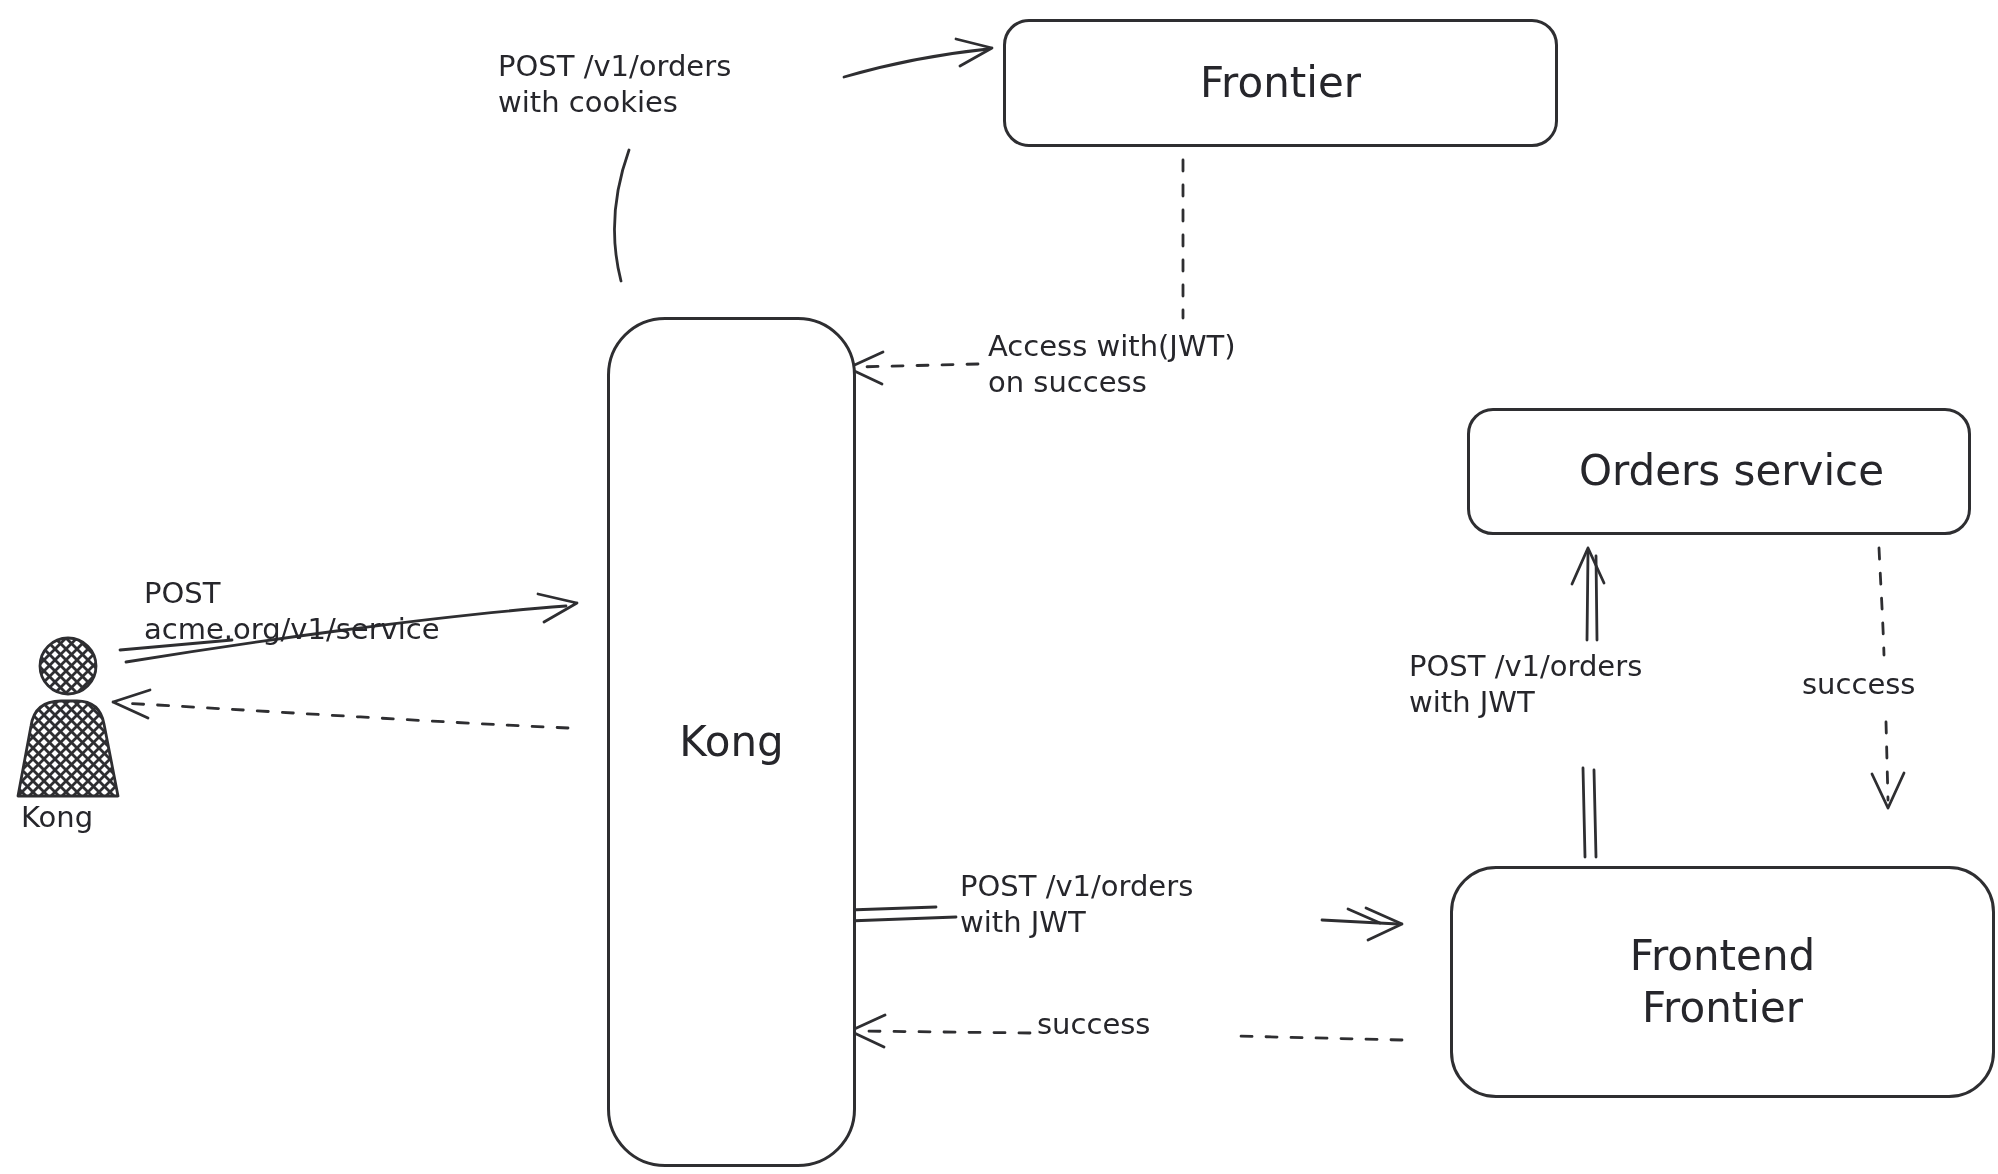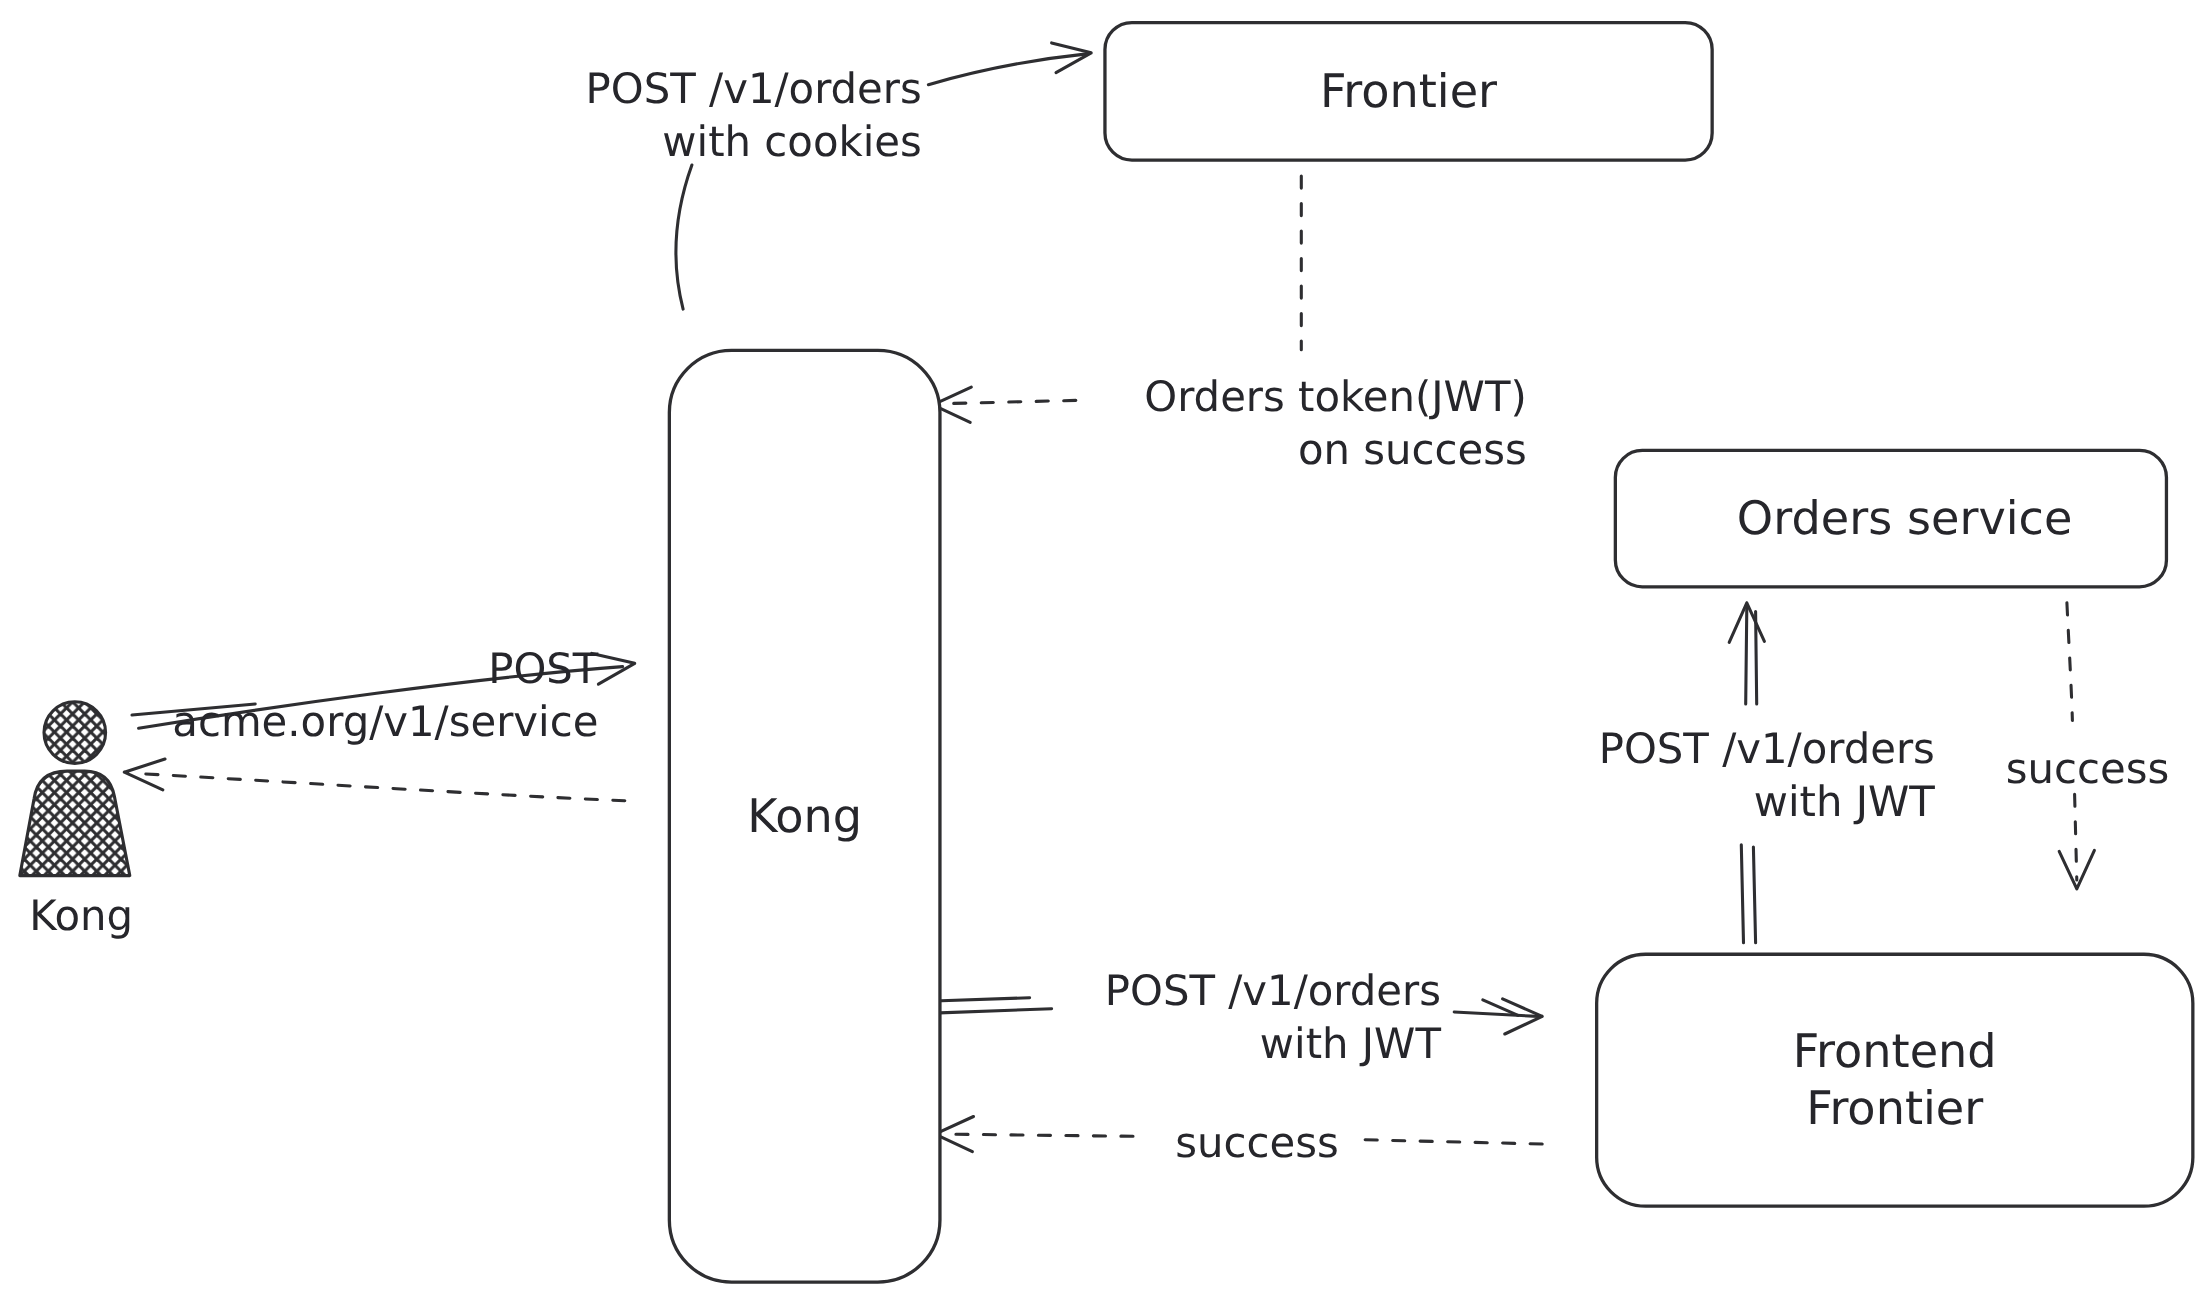--- a/index.html
+++ b/index.html
@@ -34,24 +34,23 @@
     border-radius:26px;
     display:flex;
     flex-direction:column;
     align-items:center;
     justify-content:center;
     font-size:42px;
     line-height:1.25;
   }
   .lbl{
     position:absolute;
-    text-align:right;
-    font-size:38px;
+    text-align:left;
+    font-size:29px;
     line-height:1.25;
-    margin-top:10px;
   }
   .line{ display:block; }
 </style>
 </head>
 <body>
 
 <div id="canvas">
 
   <svg id="edges" viewBox="0 0 1998 1174" xmlns="http://www.w3.org/2000/svg">
     <defs>
@@ -140,21 +139,21 @@
     <span class="line">Frontend</span>
     <span class="line">Frontier</span>
   </div>
 
   <div class="lbl" style="left:498px; top:48px; width:340px;">
     <span class="line">POST /v1/orders</span>
     <span class="line">with cookies</span>
   </div>
 
   <div class="lbl" style="left:988px; top:328px; width:400px;">
-    <span class="line">Orders token(JWT)</span>
+    <span class="line">Access with(JWT)</span>
     <span class="line">on success</span>
   </div>
 
   <div class="lbl" style="left:144px; top:575px; width:400px;">
     <span class="line">POST</span>
     <span class="line">acme.org/v1/service</span>
   </div>
 
   <div class="lbl" style="left:21px; top:799px; width:100px;">
     <span class="line">Kong</span>

